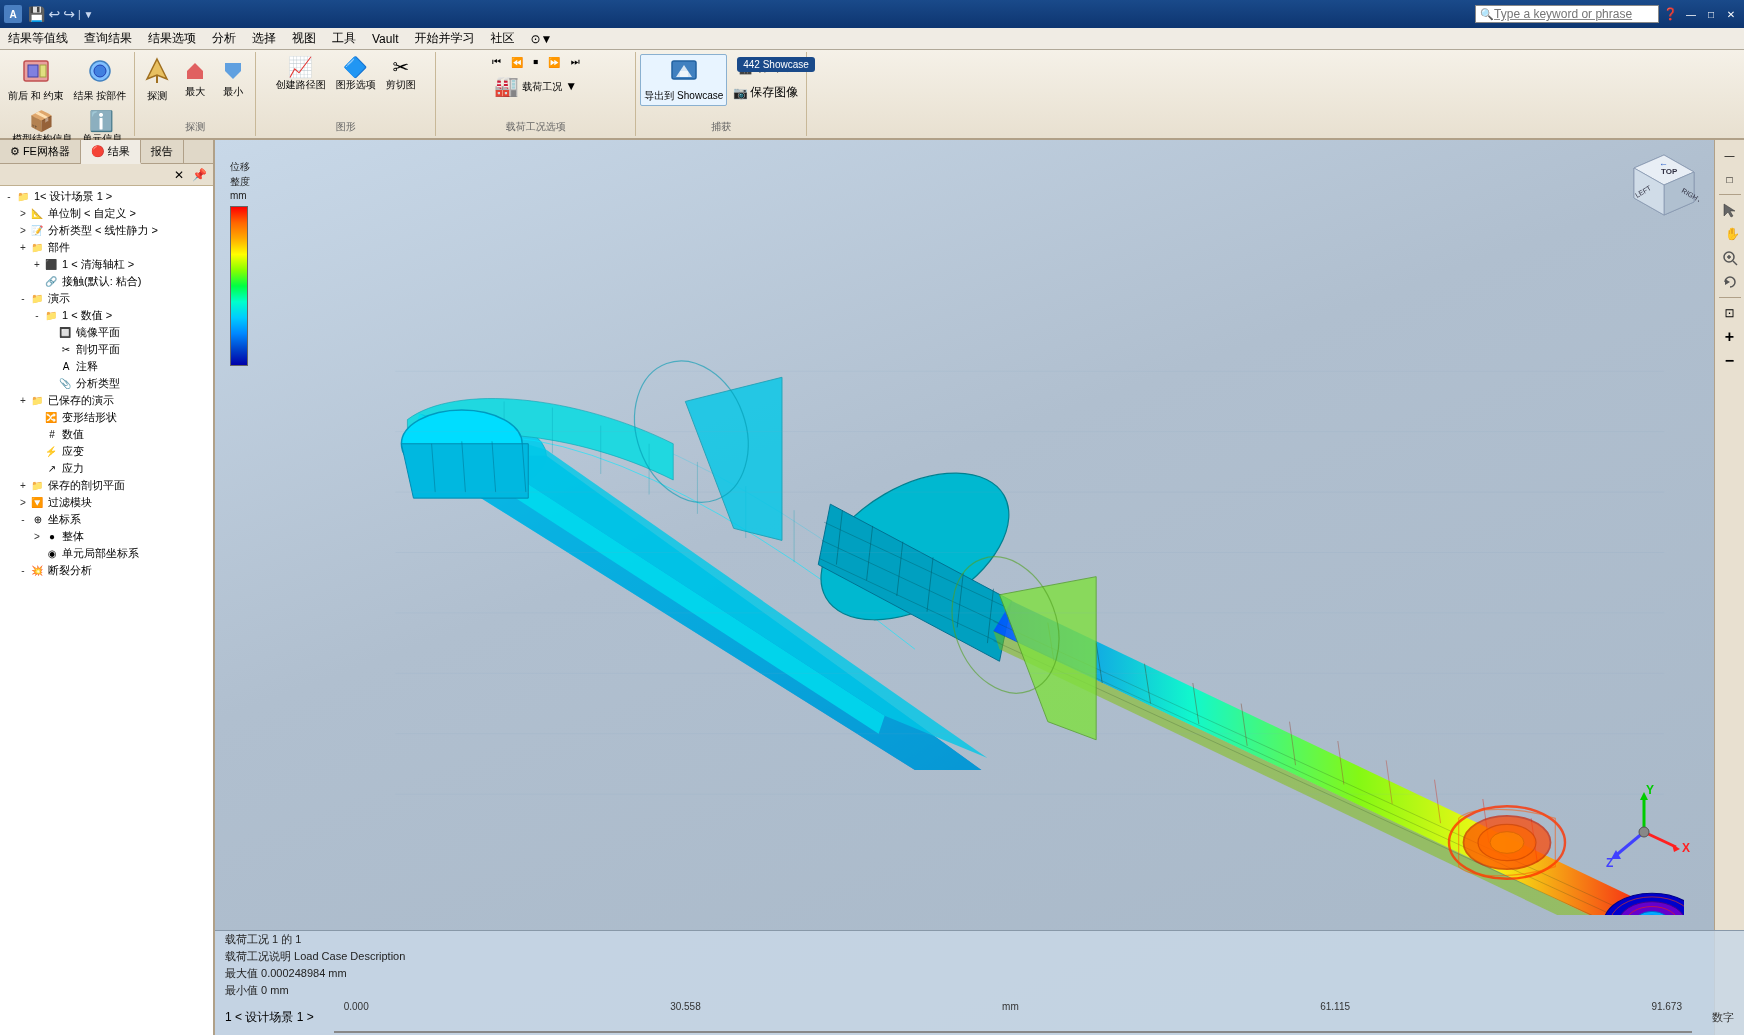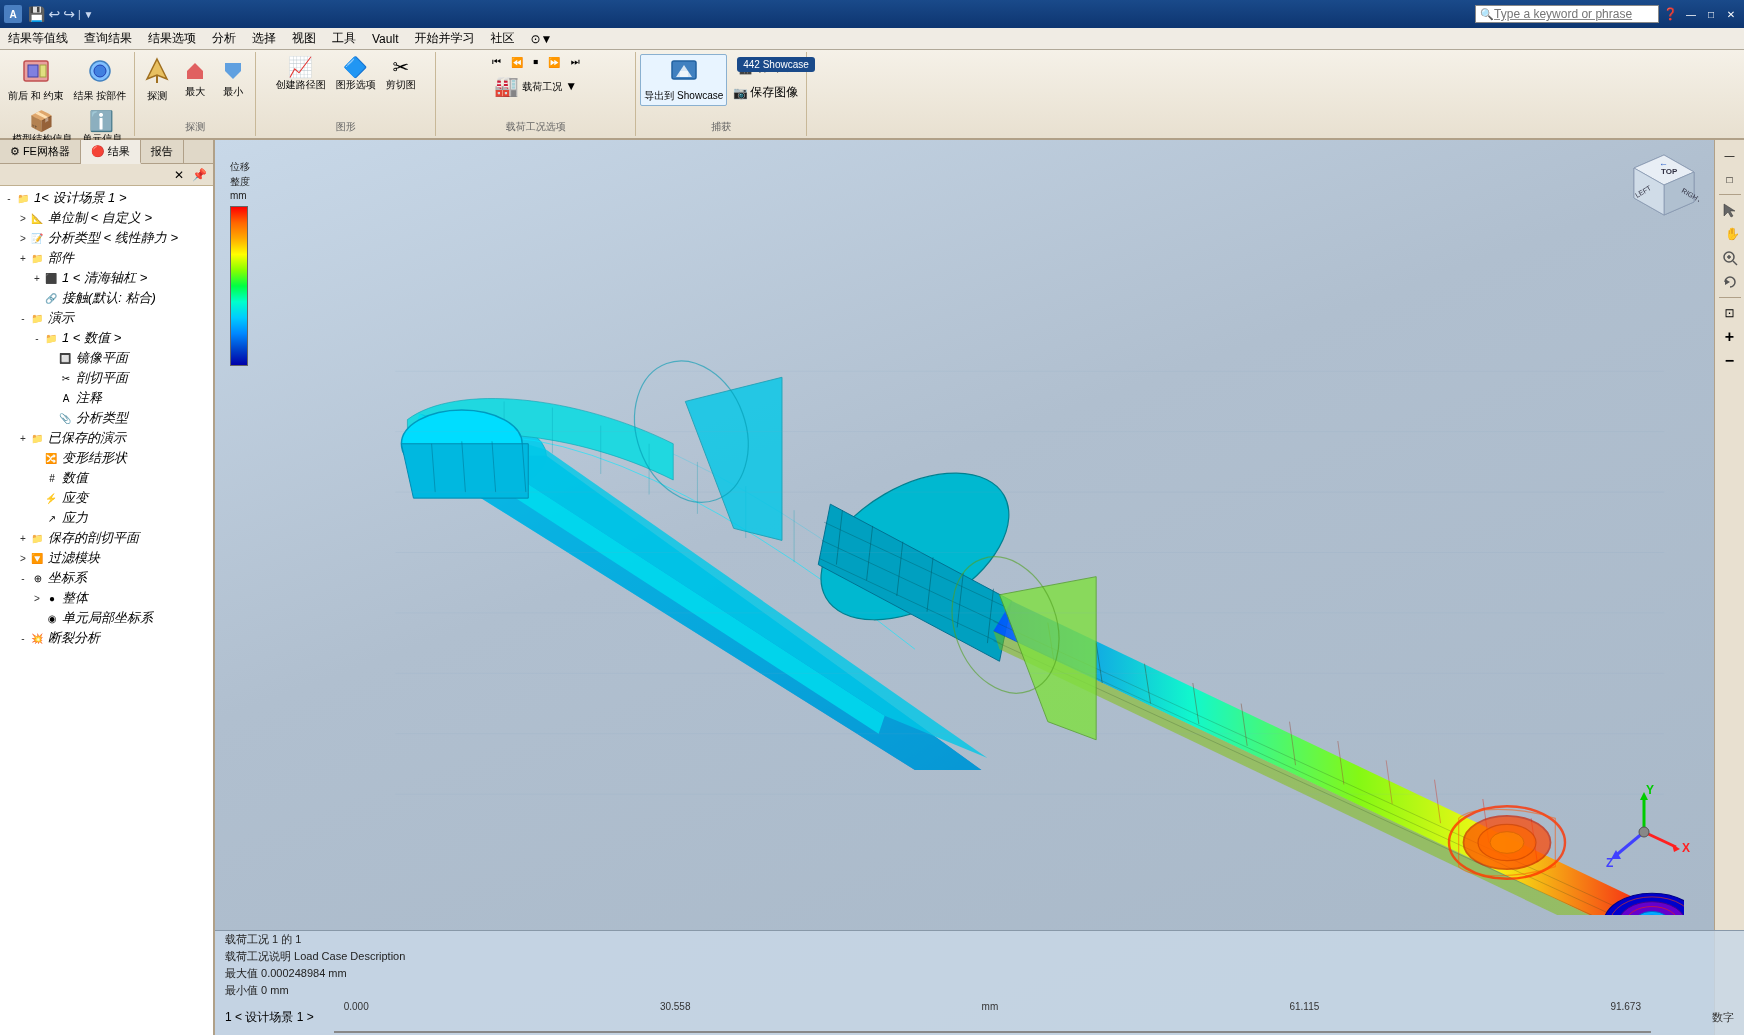--- a/index.html
+++ b/index.html
@@ -145,21 +145,21 @@
       display: flex;
       align-items: center;
       padding: 1px 2px;
       cursor: pointer;
       font-size: 11px;
       white-space: nowrap;
     }
     .tree-item .indent { display: inline-block; }
     .tree-item .toggle { width: 14px; display: inline-block; text-align: center; font-size: 10px; color: #333; }
     .tree-item .node-icon { width: 16px; height: 14px; margin-right: 2px; display: inline-flex; align-items: center; justify-content: center; font-size: 10px; }
-    .tree-item .node-label { font-size: 13px; font-style: italic; }
+    .tree-item .node-label { font-size: 11px; }
 
     
     #viewport {
       flex: 1;
       position: relative;
       background: #b8c8d8;
       overflow: hidden;
     }
     
     .scene-bg {
@@ -843,17 +843,17 @@
             <span>0.000</span>
             <span>30.558</span>
             <span>mm</span>
             <span>61.115</span>
             <span>91.673</span>
           </div>
           <div class="progress-bar">
             <div class="progress-fill" style="width:35%;"></div>
           </div>
         </div>
-        <span style="font-size:11px;color:#333;margin-left:41px;">数字</span>
+        <span style="font-size:11px;color:#333;">数字</span>
       </div>
     </div>
   </div>
 </div>
 
 </body></html>

